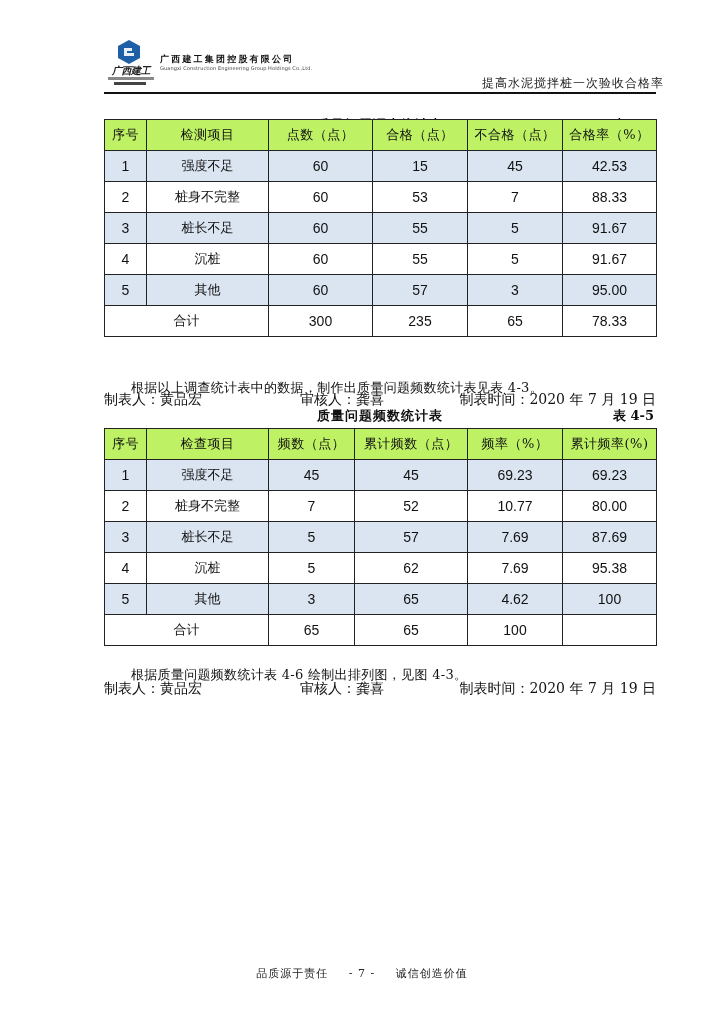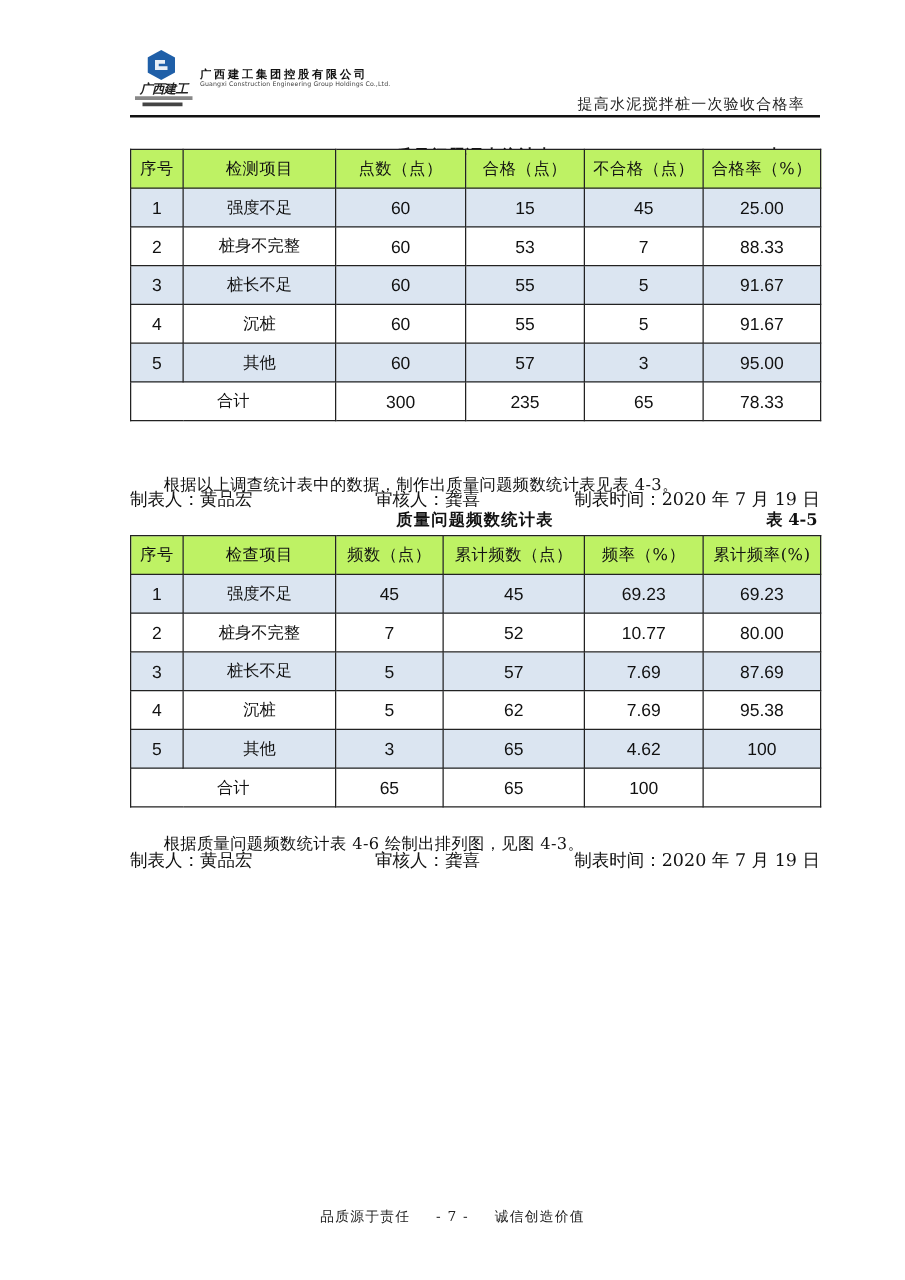--- a/index.html
+++ b/index.html
@@ -27,21 +27,21 @@
     .company-cn {
       position: absolute; left: 160px; top: 53px;
       font-family: "DejaVu Sans", sans-serif; font-size: 9px; font-weight: bold;
       letter-spacing: 2.2px; color: #111;
     }
     .company-en {
       position: absolute; left: 160px; top: 65px;
       font-family: "DejaVu Sans", sans-serif; font-size: 5px; color: #444; letter-spacing: 0.1px;
     }
     .header-title {
-      position: absolute; right: 80px; top: 75px;
+      position: absolute; right: 60px; top: 75px;
       font-size: 12px; color: #222; letter-spacing: 1px;
     }
     .header-rule {
       position: absolute; left: 104px; top: 92px; width: 552px; height: 2px; background: #111;
     }
     .table-caption {
       position: absolute; left: 104px; width: 552px; height: 18px;
       font-size: 13px; font-weight: bold;
     }
     .table-caption .cap-title { position: absolute; left: 0; width: 100%; text-align: center; top: 0; letter-spacing: 1px; }
@@ -110,21 +110,21 @@
     <td>合格（点）</td>
     <td>不合格（点）</td>
     <td>合格率（%）</td>
   </tr>
   <tr class="shade">
     <td class="num">1</td>
     <td>强度不足</td>
     <td class="num">60</td>
     <td class="num">15</td>
     <td class="num">45</td>
-    <td class="num">25.00</td>
+    <td class="num">42.53</td>
   </tr>
   <tr class="plain">
     <td class="num">2</td>
     <td>桩身不完整</td>
     <td class="num">60</td>
     <td class="num">53</td>
     <td class="num">7</td>
     <td class="num">88.33</td>
   </tr>
   <tr class="shade">

